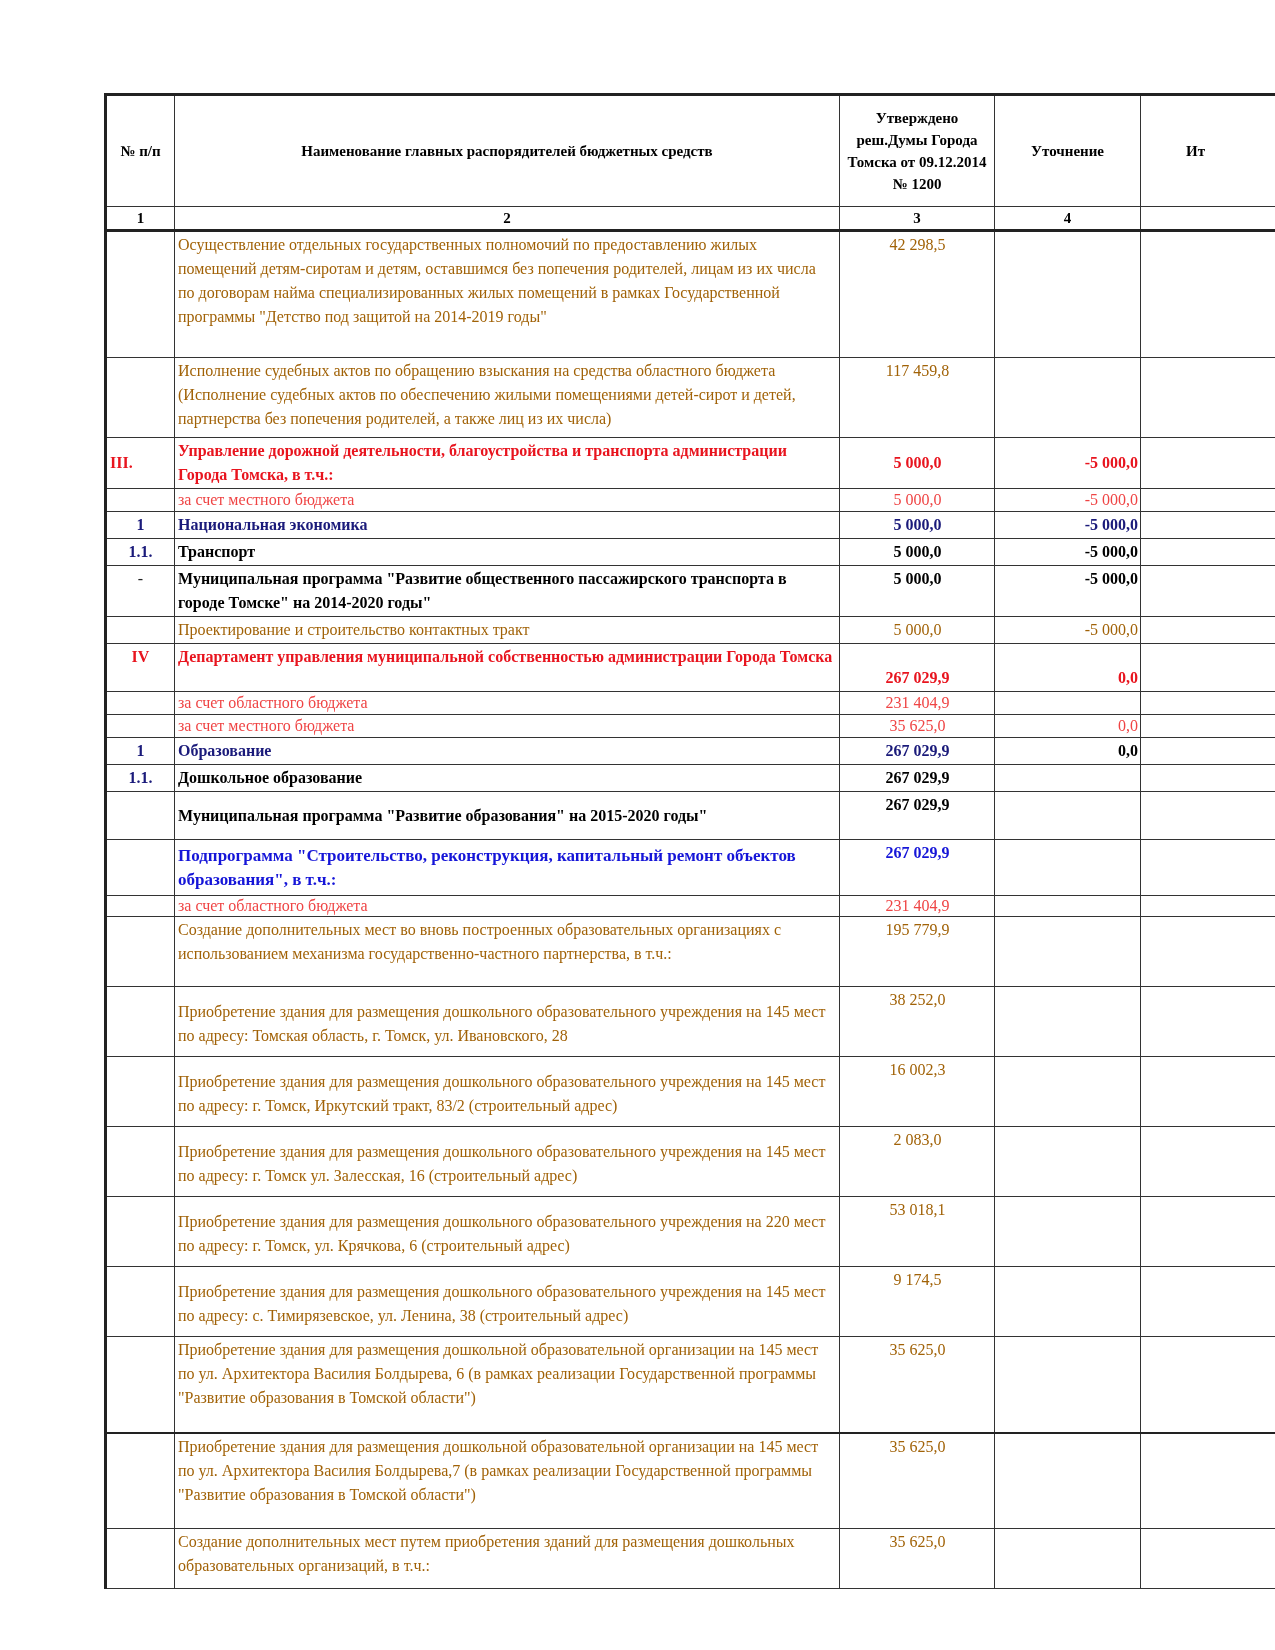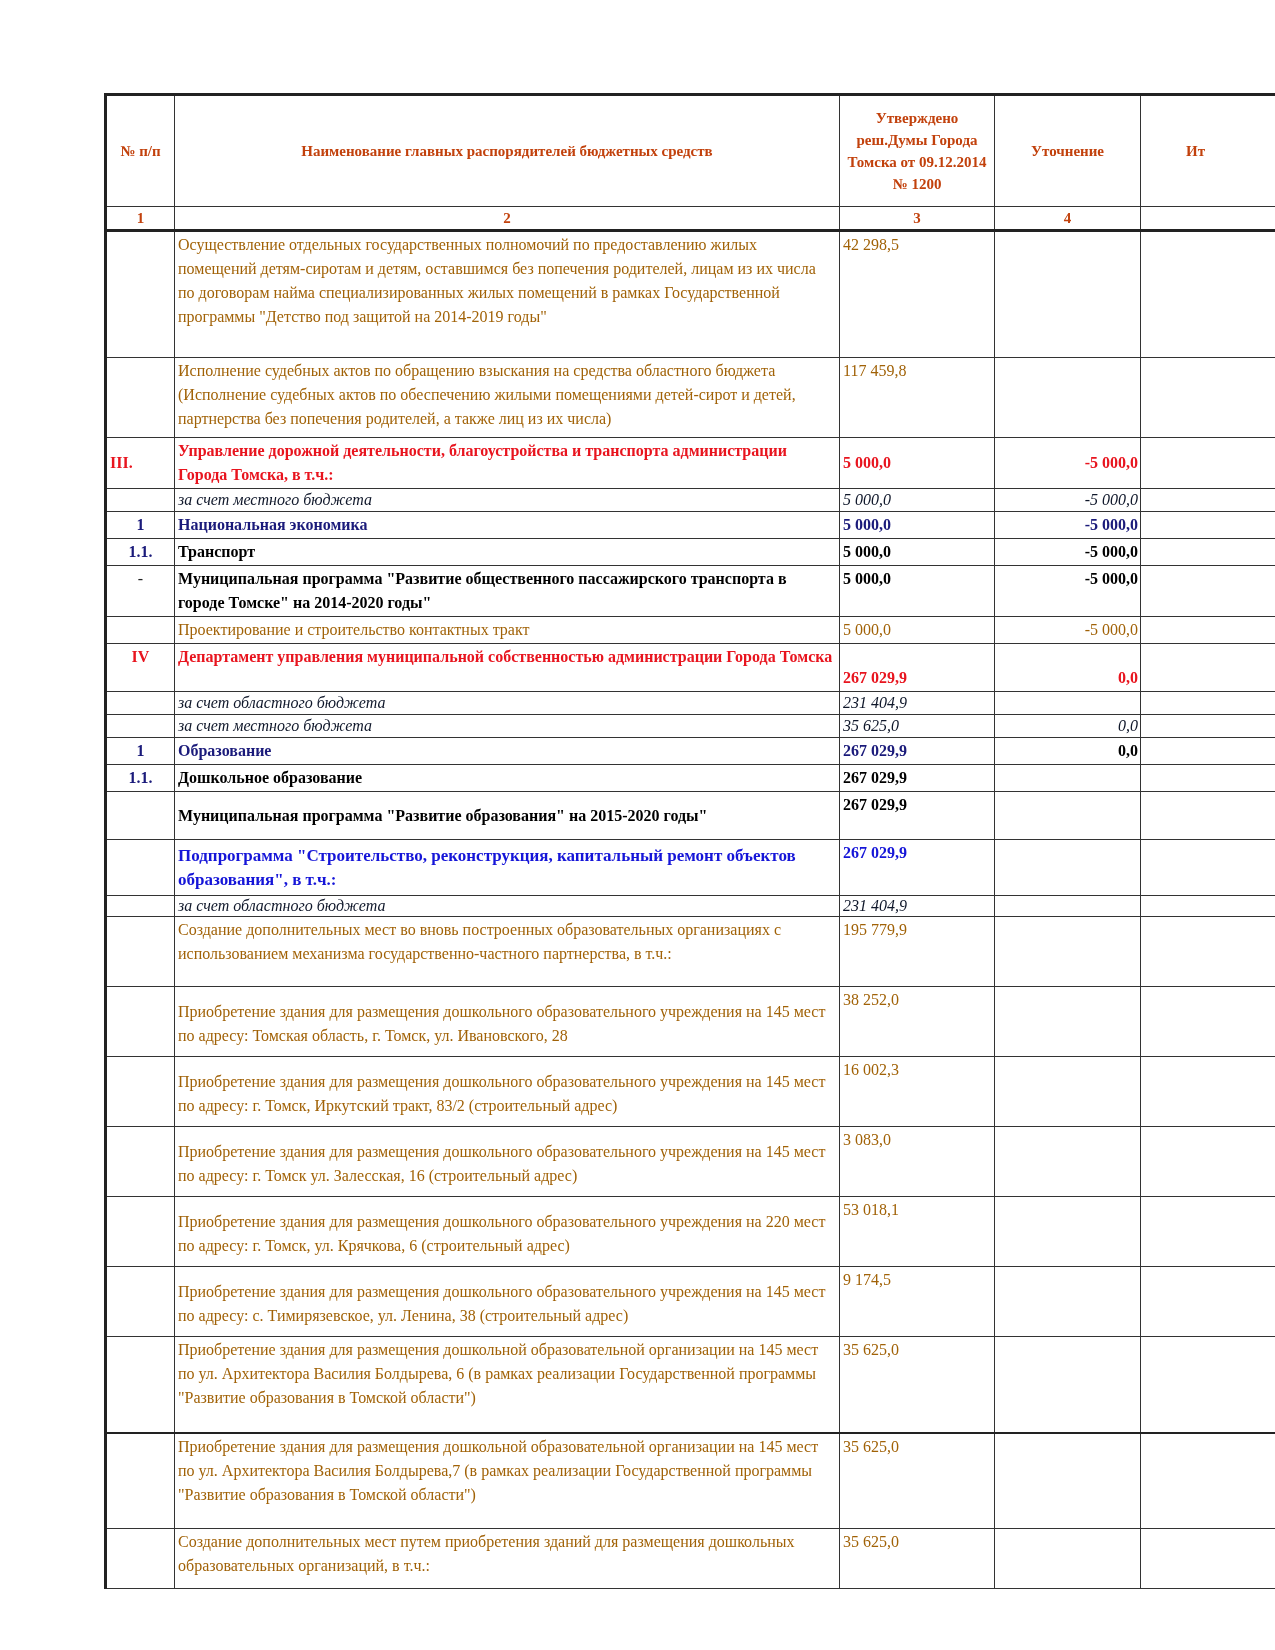--- a/index.html
+++ b/index.html
@@ -8,31 +8,31 @@
   .page { position: absolute; left: 104px; top: 93px; width: 1171px; }
   table { border-collapse: collapse; table-layout: fixed; width: 1200px; }
   col.c1 { width: 69px; }
   col.c2 { width: 665px; }
   col.c3 { width: 155px; }
   col.c4 { width: 146px; }
   col.c5 { width: 165px; }
   td, th { border: 1px solid #333; padding: 1px 3px; vertical-align: top;
            font-size: 16px; line-height: 24px; }
   table { border-left: 3px solid #222; border-top: 3px solid #222; }
-  th { font-weight: bold; text-align: center; vertical-align: middle; font-size: 15px; line-height: 22px; color: #c2410c; }
+  th { font-weight: bold; text-align: center; vertical-align: middle; font-size: 15px; line-height: 22px; color: #000000; }
   thead tr.hdr th { height: 108px; }
   thead tr.nums th { height: 22px; line-height: 20px; border-bottom: 3px solid #222; padding: 0; }
   td.num { text-align: center; vertical-align: middle; }
-  td.val { text-align: left; padding-right: 2px; }
+  td.val { text-align: center; padding-right: 2px; }
   td.bot { vertical-align: bottom; }
   .red { color: #e8141e; font-weight: bold; }
   .navy { color: #1a1a7a; font-weight: bold; }
   .blue { color: #1515d8; font-weight: bold; }
   .bold { font-weight: bold; color: #000000; }
-  .ital { font-style: italic; color: #0f172a; }
+  .ital { color: #ef4444; }
   .plain { color: #a16207; }
   .c4v { text-align: right; padding-right: 2px; }
   .big { font-size: 17px; }
 </style>
 </head>
 <body>
 
 <div class="page">
 <table>
   <colgroup>
@@ -208,21 +208,21 @@
       <td class="num"></td>
       <td class="plain" style="vertical-align:bottom;padding-bottom:8px;"> Приобретение здания для размещения дошкольного образовательного учреждения на 145 мест по адресу: г. Томск, Иркутский тракт, 83/2 (строительный адрес)</td>
       <td class="val plain">16 002,3</td>
       <td class="c4v"></td>
       <td></td>
     </tr>
 
     <tr style="height:70px;">
       <td class="num"></td>
       <td class="plain" style="vertical-align:bottom;padding-bottom:8px;">Приобретение здания для размещения дошкольного образовательного учреждения на 145 мест по адресу: г. Томск ул. Залесская, 16 (строительный адрес)</td>
-      <td class="val plain">3 083,0</td>
+      <td class="val plain">2 083,0</td>
       <td class="c4v"></td>
       <td></td>
     </tr>
 
     <tr style="height:70px;">
       <td class="num"></td>
       <td class="plain" style="vertical-align:bottom;padding-bottom:8px;"> Приобретение здания для размещения дошкольного образовательного учреждения на 220 мест по адресу: г. Томск, ул. Крячкова, 6 (строительный адрес)</td>
       <td class="val plain">53 018,1</td>
       <td class="c4v"></td>
       <td></td>

